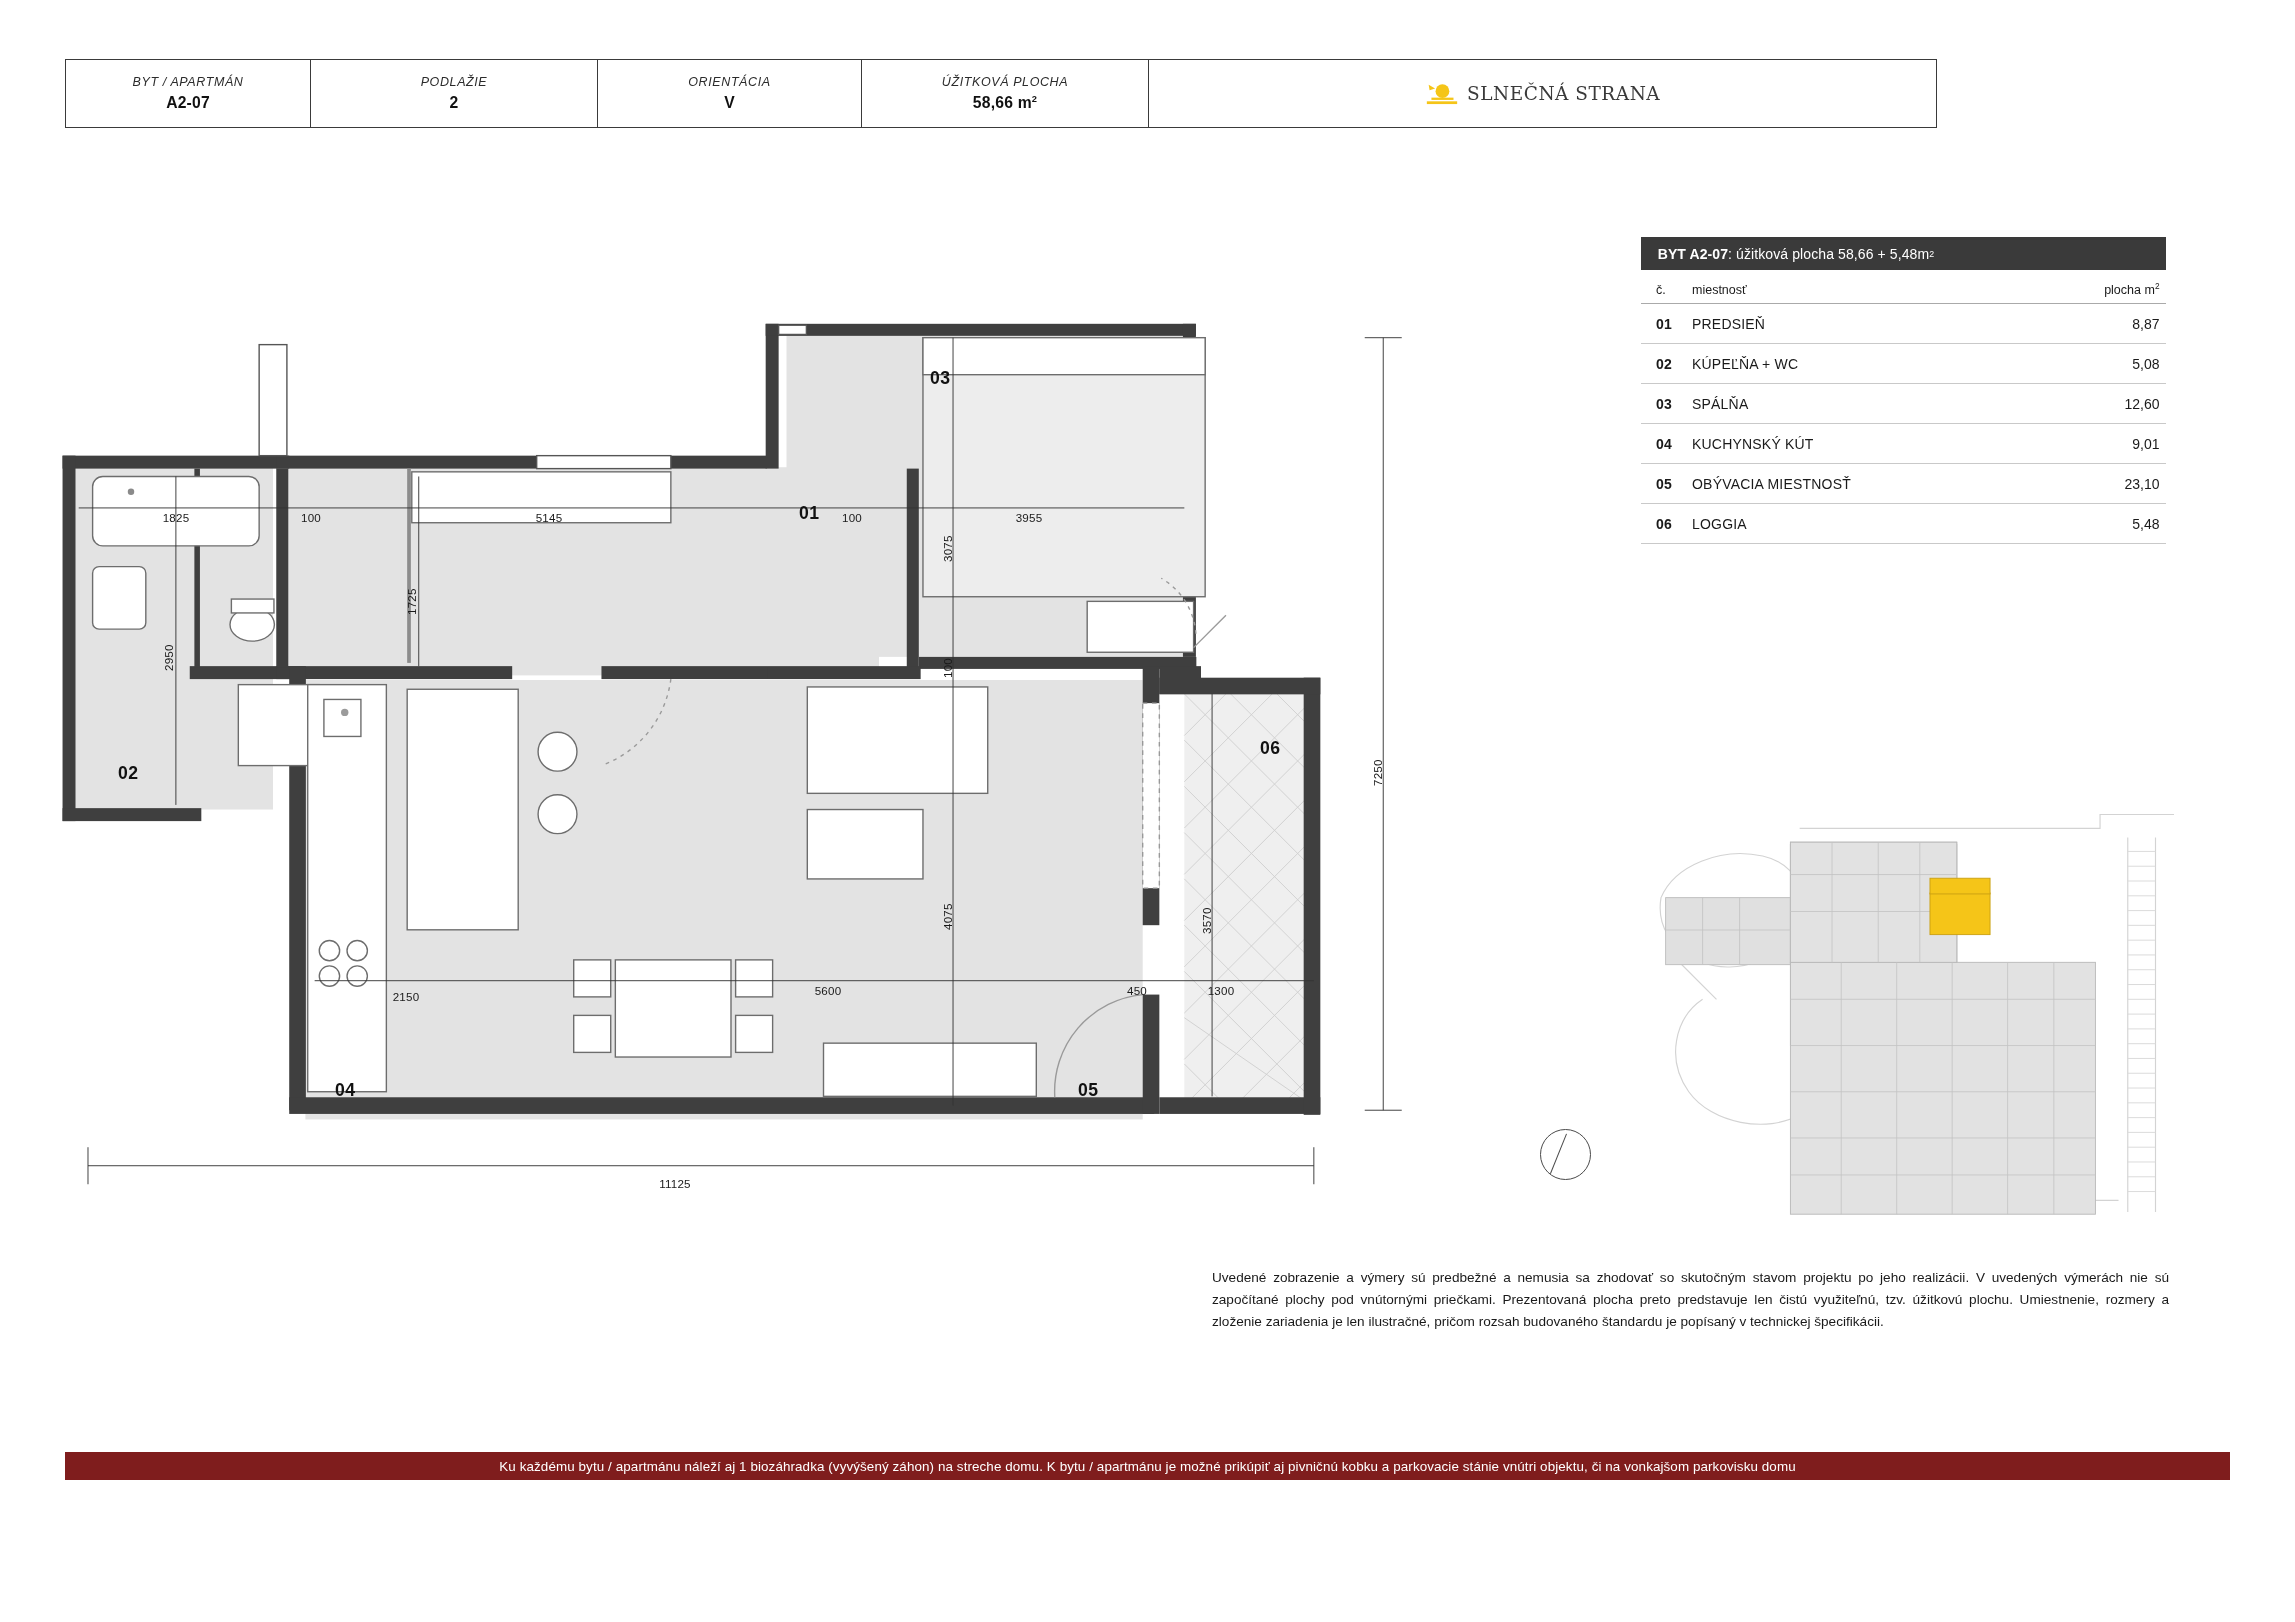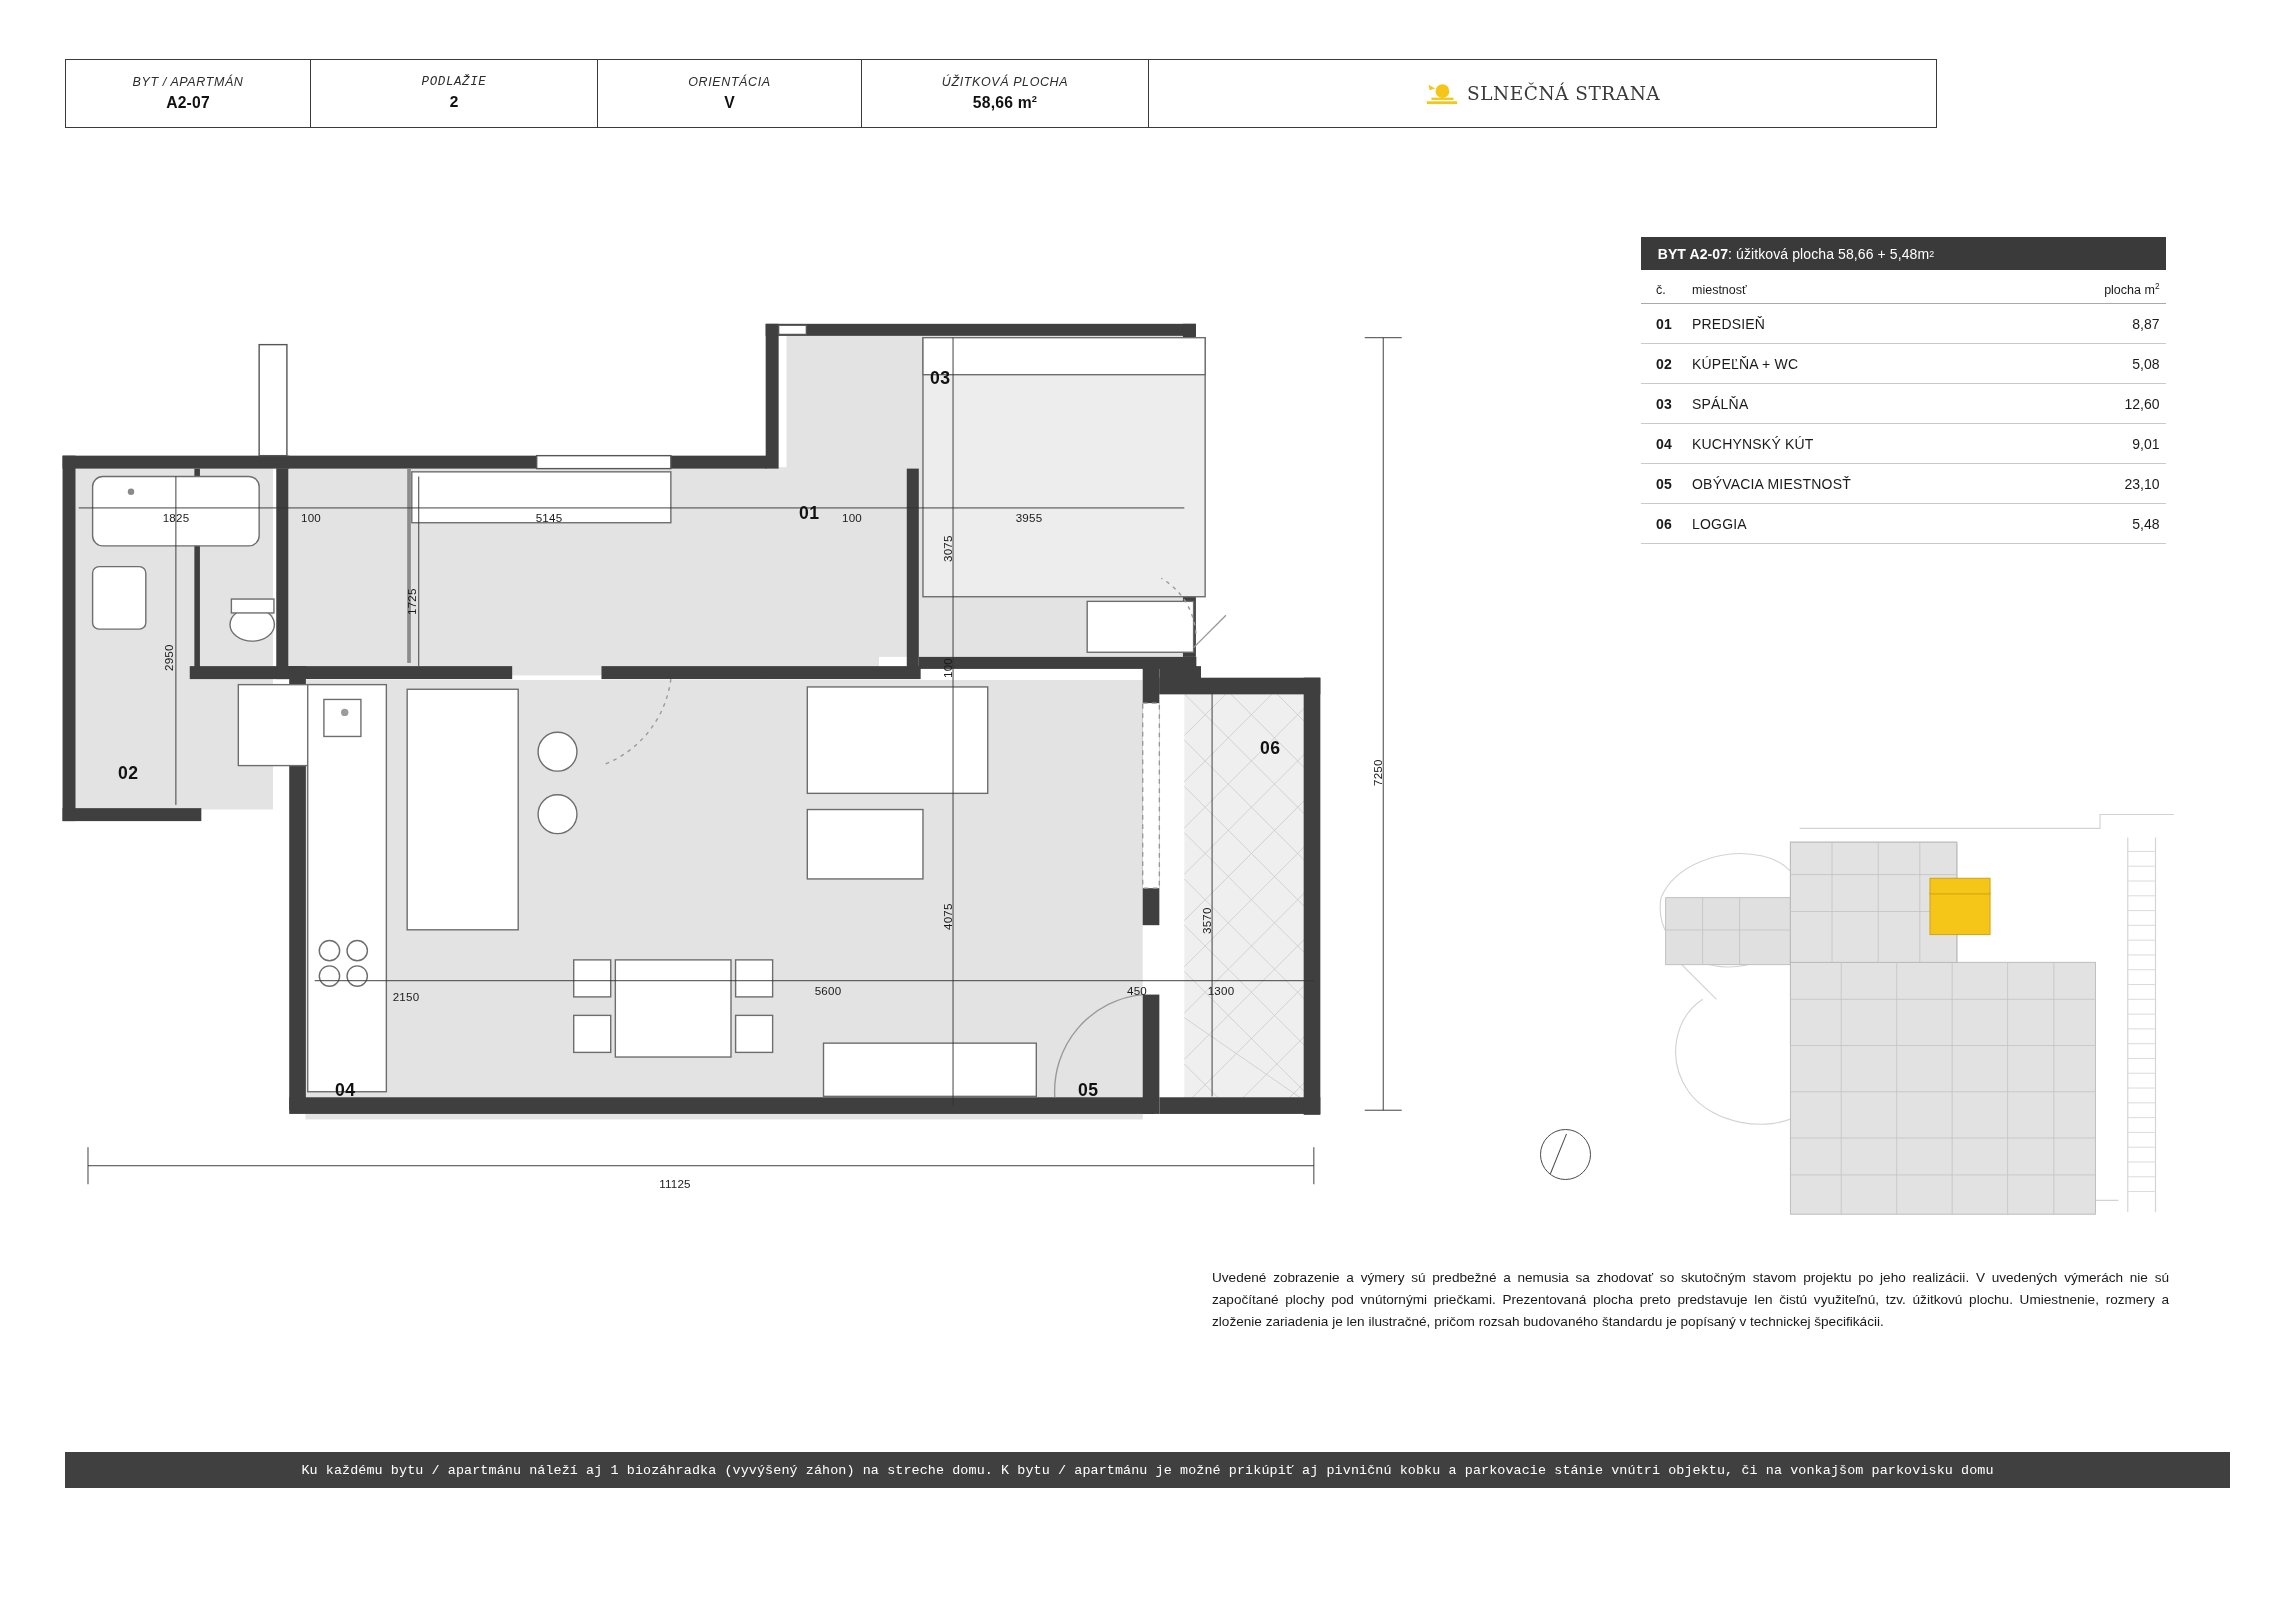--- a/index.html
+++ b/index.html
@@ -38,21 +38,21 @@
     font-weight: 400;
   }
   .hcell .val {
     font-size: 15.7px;
     font-weight: bold;
     color: #111;
     letter-spacing: 0.2px;
   }
   .hcell .val sup { font-size: 9.3px; }
   .c1 { width: 245px; }
-  .c2 { width: 287px; font-family: Liberation Mono, monospace; }
+  .c2 { width: 287px; }
   .c3 { width: 264px; }
   .c4 { width: 268px; }
   .c5 { width: 287px; }
   .c6 { width: 287px; }
   .c7 { flex: 1; }
 
   
   .logo-wrap { display:flex; align-items:center; gap:8.3px;text-align:center; }
   .logo-sun { width: 34px; height: 27px; position: relative; }
   .logo-text {
@@ -133,27 +133,26 @@
     font-size: 13.6px;
     line-height: 1.62;
     text-align: justify;
     color: #1a1a1a;
   }
 
   
   .bottom-bar {
     position: absolute;
     left: 65px; top: 1452px;
-    width: 2165px; height: 36px;
-    background: #404040;
+    width: 2165px; height: 28px;
+    background: #7f1d1d;
     color: #fff;
     display: flex; align-items: center; justify-content: center;
     font-size: 13.4px;
     letter-spacing: 0.1px;
-    font-family: Liberation Mono, monospace;
   }
 
   
   .fp { position: absolute; left: 0; top: 0; width: 1573px; height: 1249px; }
 
   .dimtext {
     position: absolute;
     font-size: 11.6px;
     color: #1a1a1a;
     letter-spacing: 0.2px;

